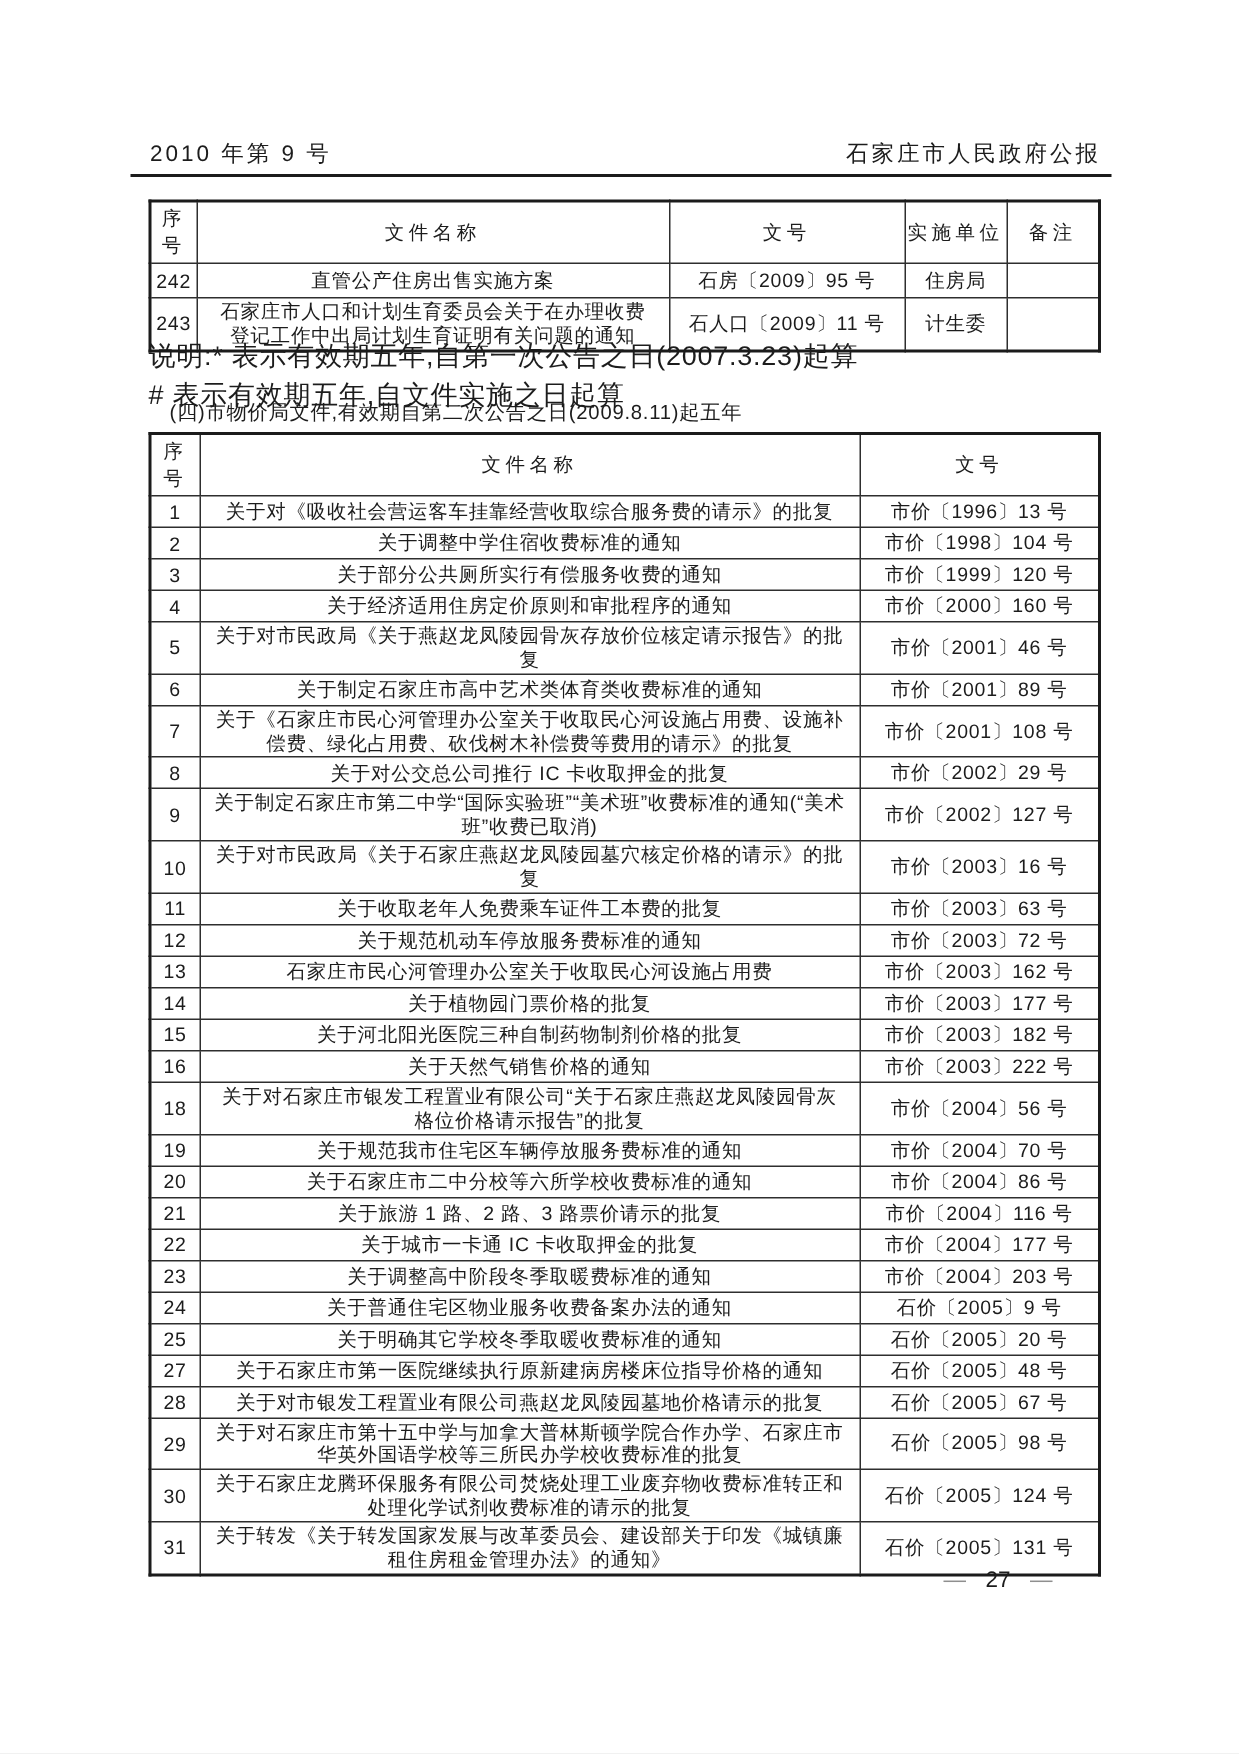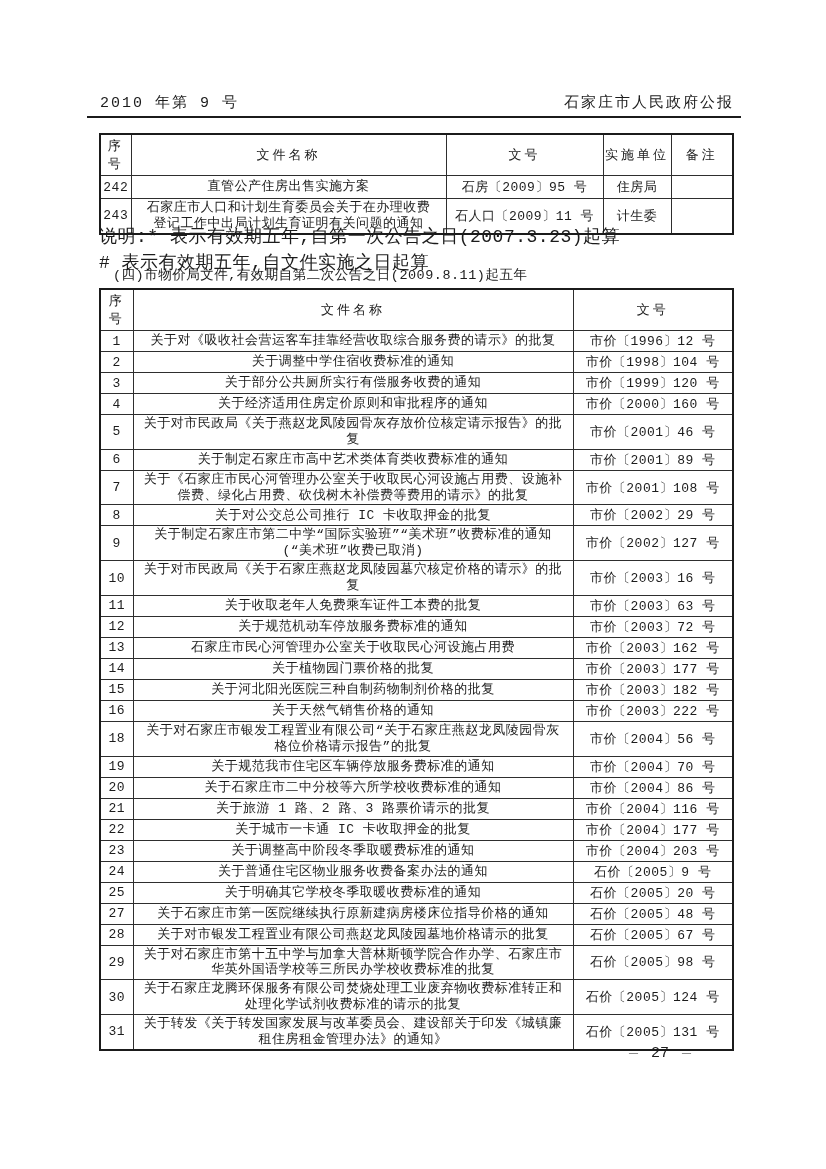--- a/index.html
+++ b/index.html
@@ -1,19 +1,19 @@
 <!DOCTYPE html>
 <html><head>
 <meta charset="utf-8">
 <style>
   html,body { margin:0; padding:0; background:#e8e8e8; }
   .page {
     position:relative; width:826px; height:1169px; margin:0 auto;
     background:#ffffff; overflow:hidden;
-    font-family:Liberation Mono, monospace;
+    font-family:Liberation Sans, sans-serif;
     color:#1c1c1c;
   }
   .running-head {
     position:absolute; left:100px; right:92px; top:93px;
     display:flex; justify-content:space-between; align-items:baseline;
     font-size:15px; letter-spacing:2px;
   }
   .head-rule {
     position:absolute; left:87px; right:85px; top:116px;
     border-top:2px solid #1b1b1b; height:0;
@@ -109,21 +109,21 @@
       <tr>
         <th>序号</th>
         <th>文件名称</th>
         <th>文号</th>
       </tr>
     </thead>
     <tbody>
         <tr>
           <td class="c-no">1</td>
           <td class="c-title">关于对《吸收社会营运客车挂靠经营收取综合服务费的请示》的批复</td>
-          <td class="c-doc_no">市价〔1996〕12 号</td>
+          <td class="c-doc_no">市价〔1996〕13 号</td>
         </tr>
         <tr>
           <td class="c-no">2</td>
           <td class="c-title">关于调整中学住宿收费标准的通知</td>
           <td class="c-doc_no">市价〔1998〕104 号</td>
         </tr>
         <tr>
           <td class="c-no">3</td>
           <td class="c-title">关于部分公共厕所实行有偿服务收费的通知</td>
           <td class="c-doc_no">市价〔1999〕120 号</td>

